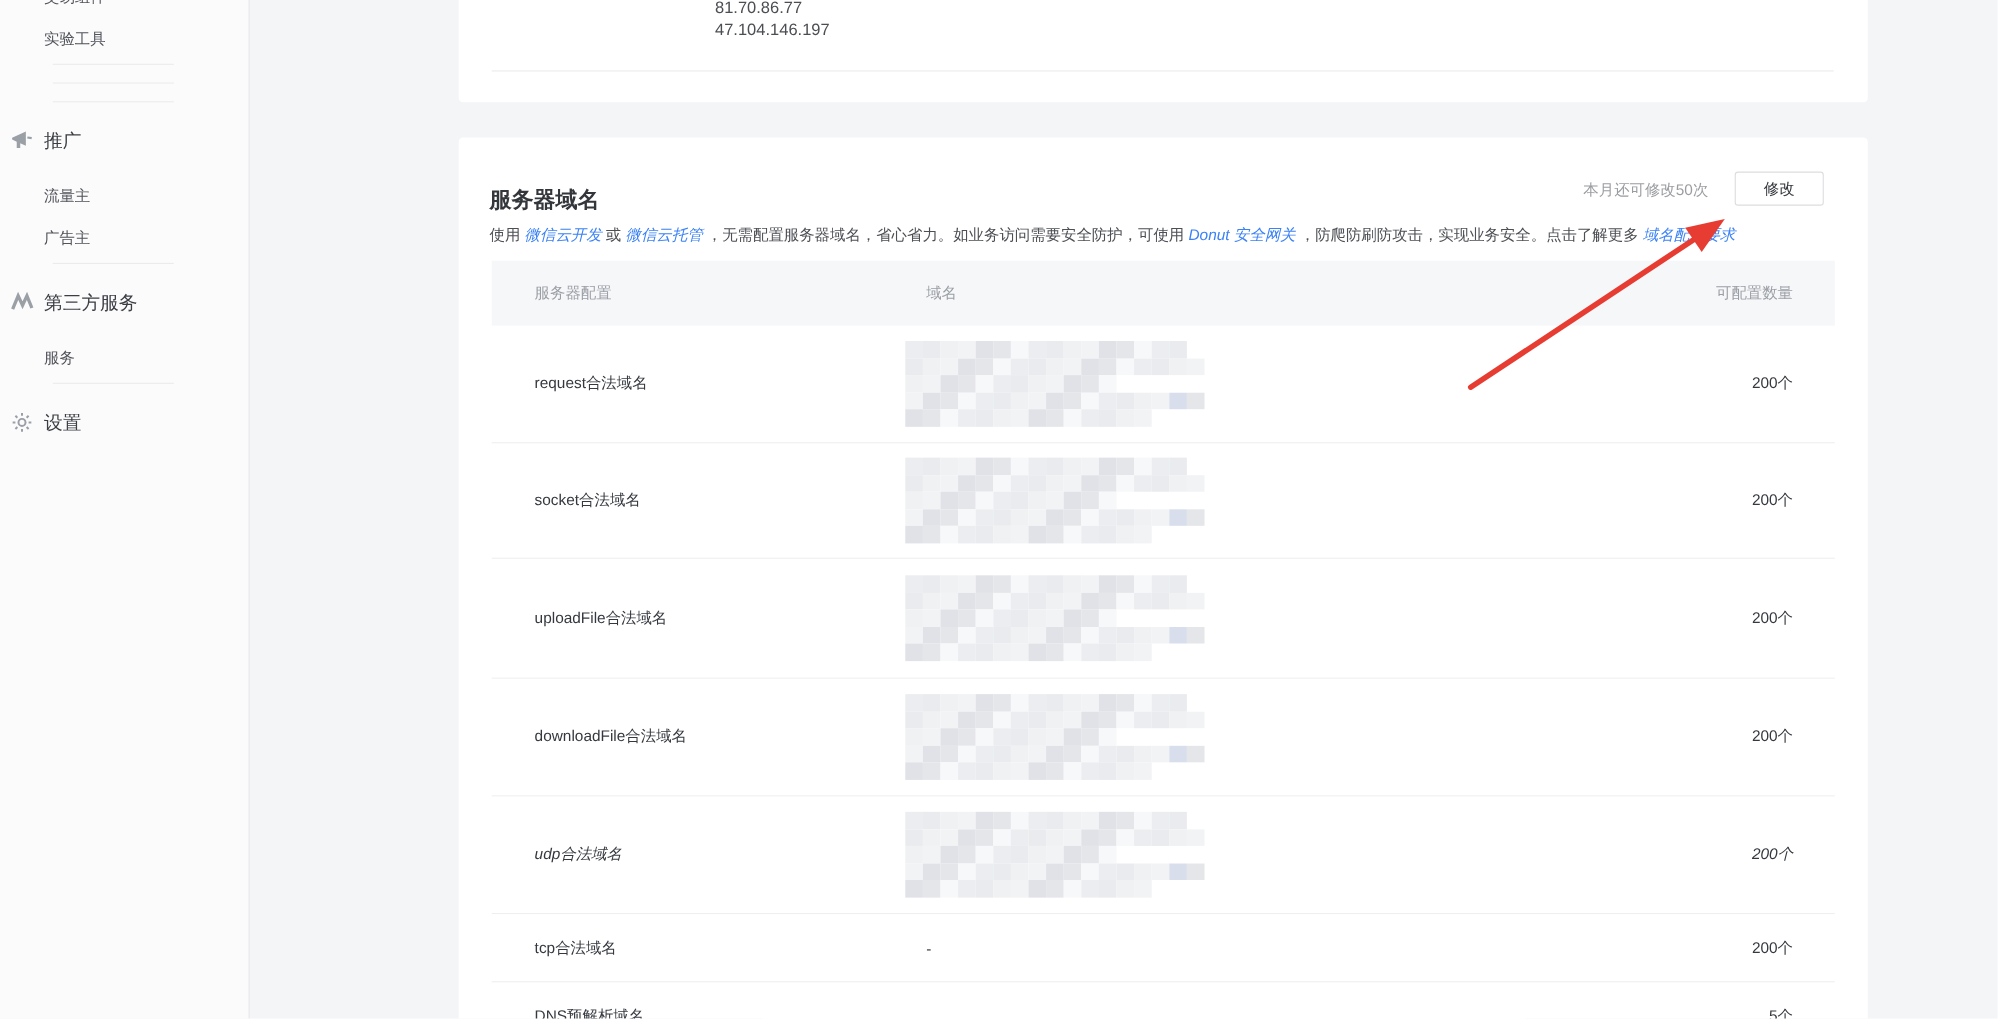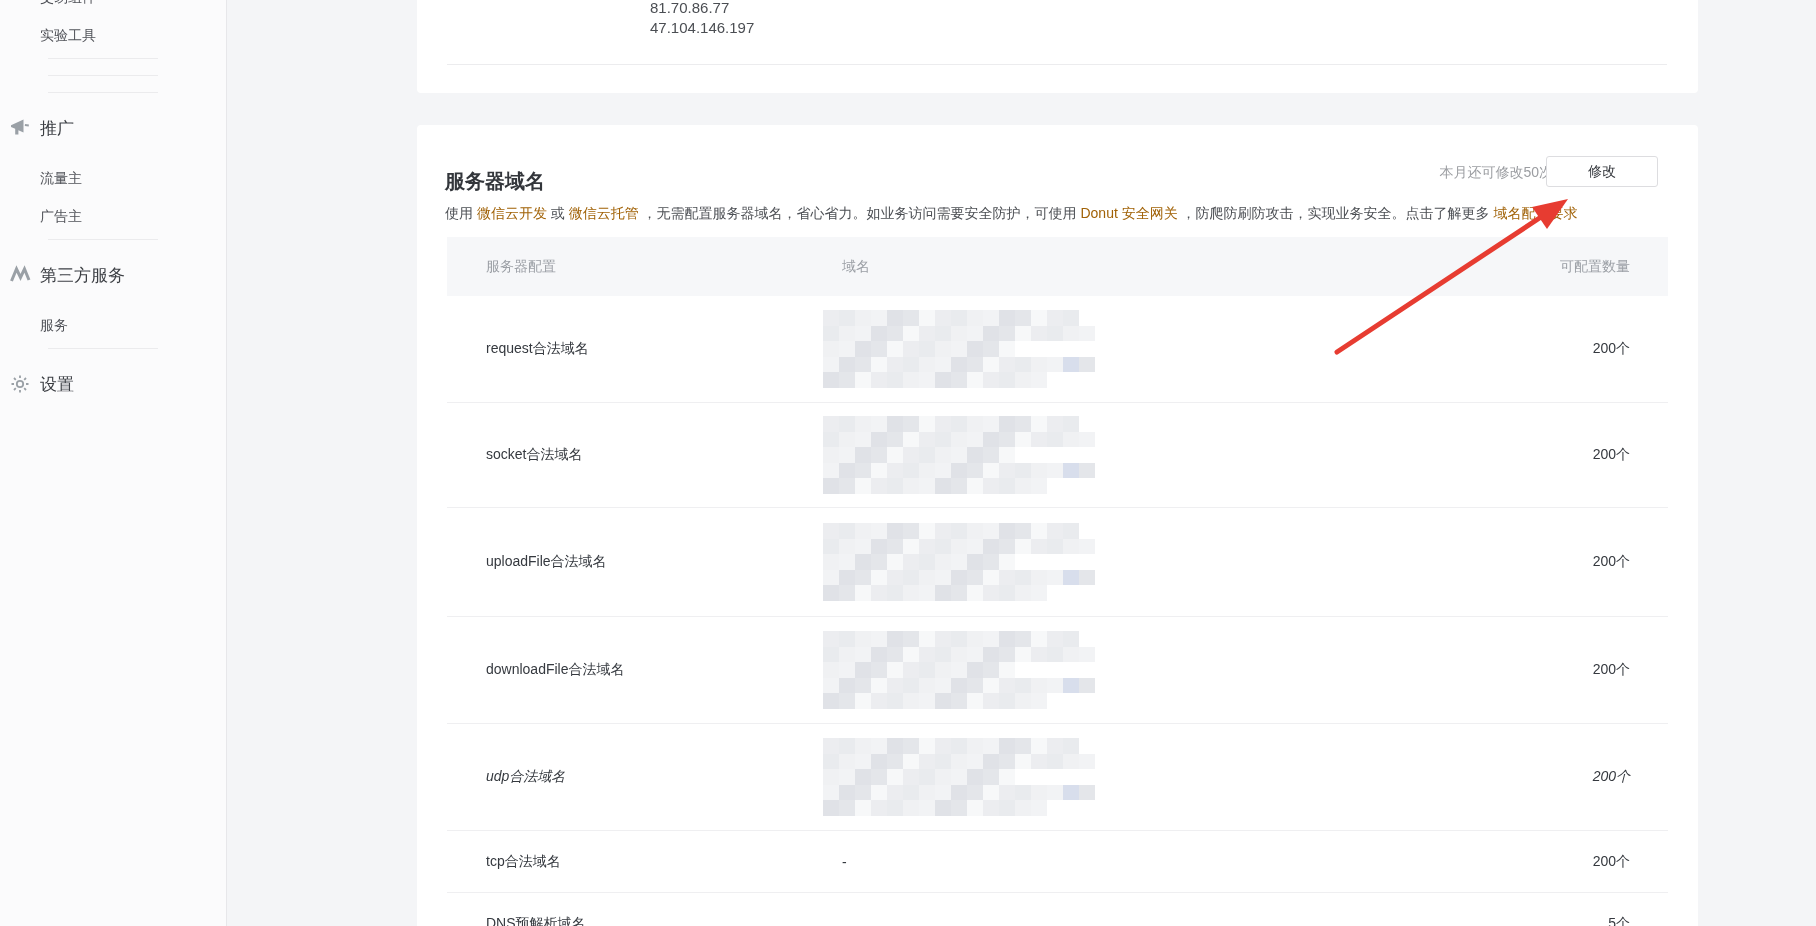--- a/index.html
+++ b/index.html
@@ -29,26 +29,26 @@
   .side-divider{border-top:1px solid #ebebed;width:110px;margin:16px 0 0 48px;height:0;}
   
   .card{position:absolute;background:#ffffff;border-radius:4px;}
   .card-ip{left:417px;top:-40px;width:1281px;height:133px;}
   .ip-lines{position:absolute;left:233px;top:38px;font-size:15px;color:#4b4e53;line-height:20px;}
   .ip-divider{position:absolute;left:30px;top:104px;width:1220px;border-top:1px solid #ececee;}
   .card-domain{left:417px;top:125px;width:1281px;height:900px;}
   .card-title{position:absolute;left:28px;top:30px;font-size:20px;color:#33363b;}
   .quota-text{position:absolute;right:145px;top:39px;font-size:14px;color:#9b9da1;}
   .btn-modify{
-    position:absolute;right:40px;top:31px;width:112px;height:31px;box-sizing:border-box;
+    position:absolute;right:40px;top:31px;width:81px;height:31px;box-sizing:border-box;
     background:#fff;border:1px solid #dddde0;border-radius:3px;
     font-size:14px;color:#33363b;display:flex;align-items:center;justify-content:center;cursor:pointer;margin-left:31px;
   }
   .card-desc{position:absolute;left:28px;top:64px;font-size:14px;color:#4c4f54;line-height:20px;white-space:nowrap;}
-  .card-desc .lnk{color:#a16207;cursor:pointer;}
+  .card-desc .lnk{color:#3b82f6;cursor:pointer;font-style:italic;}
   
   .tbl{position:absolute;left:30px;top:112px;width:1221px;}
   .tbl-head{position:relative;height:59px;background:#f6f7f9;font-size:14px;color:#9b9fa5;}
   .th{position:absolute;top:50%;transform:translateY(-50%);}
   .th.c1{left:39px;} .th.c2{left:395px;} .th.c3{right:38px;}
   .tbl-row{position:relative;border-bottom:1px solid #efeff1;box-sizing:border-box;}
   .cell{position:absolute;font-size:14px;color:#35393f;top:50%;transform:translateY(-50%);}
   .cell.c1{left:39px;} .cell.c2{left:395px;} .cell.c3{right:38px;}
   .tbl-row.cut .cell{top:22px;transform:none;}
   .mosaic{

